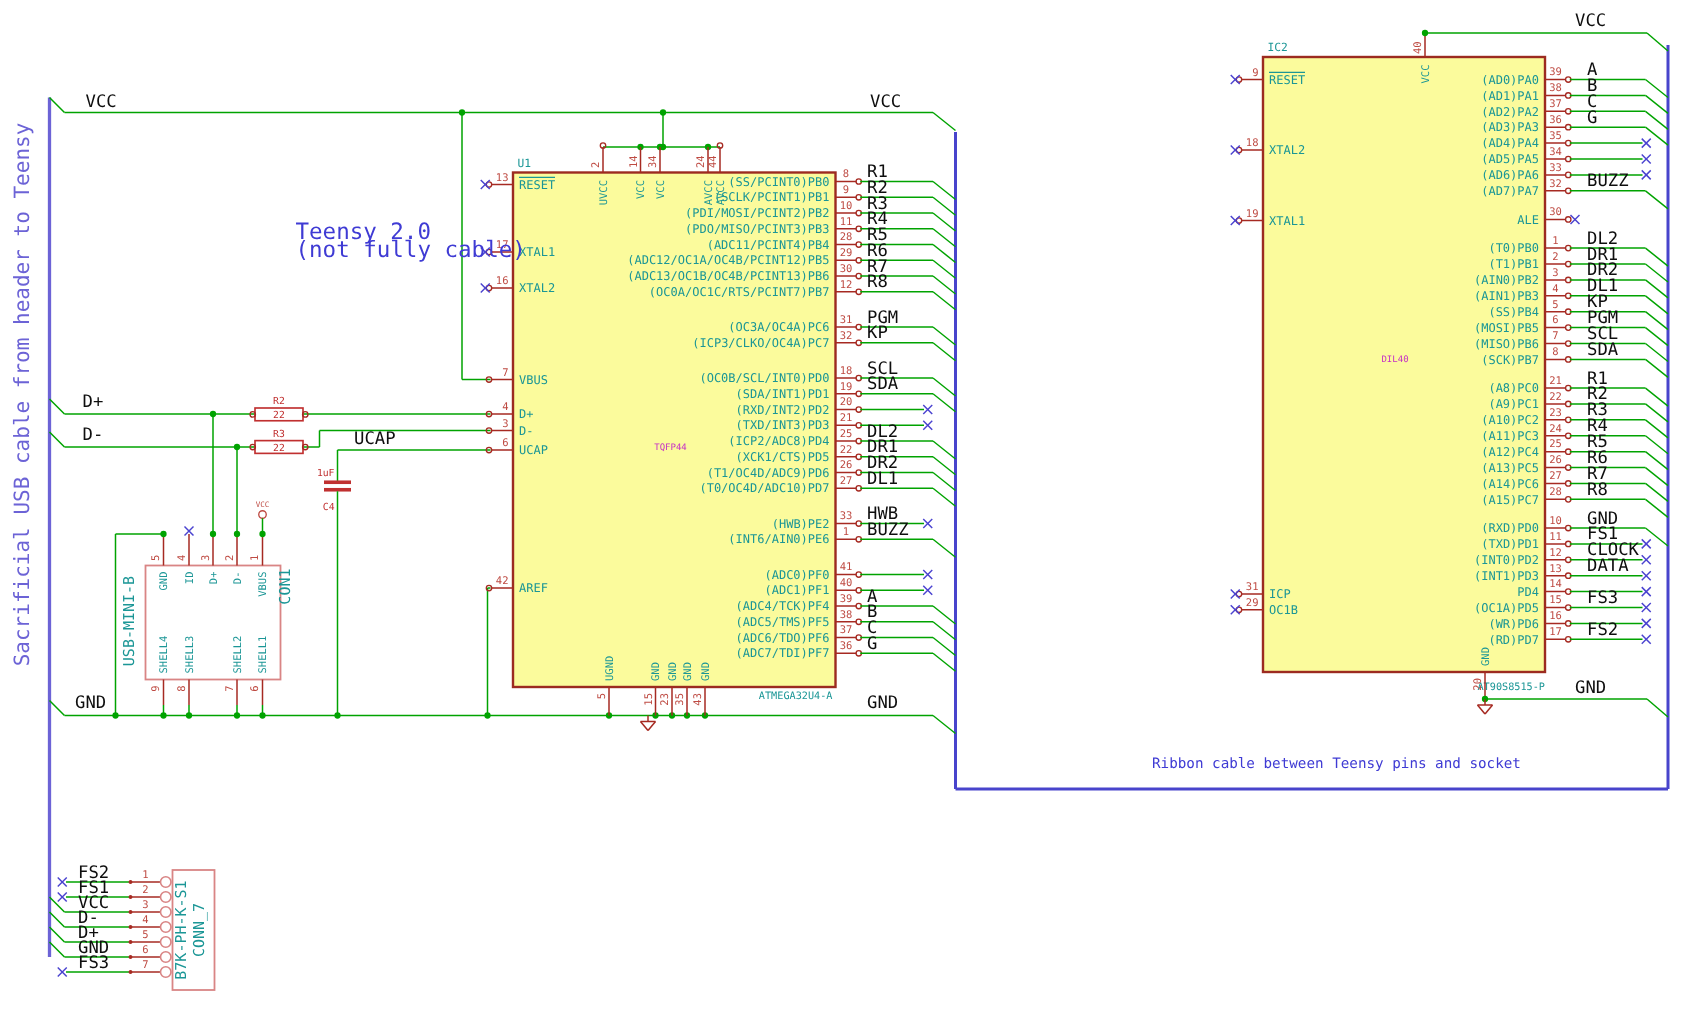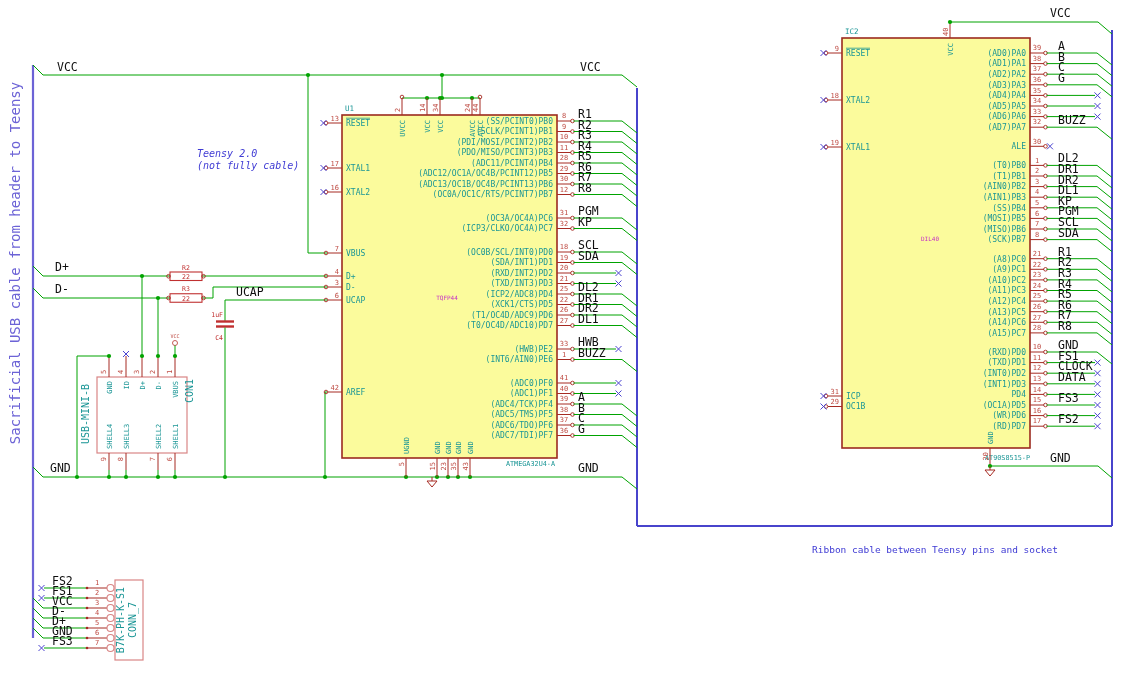--- a/index.html
+++ b/index.html
@@ -3,22 +3,22 @@
 <meta charset="utf-8">
 <style>
   html,body{margin:0;padding:0;background:#fff;}
   #stage{position:relative;width:1131px;height:690px;background:#fff;overflow:hidden;
          font-family:"DejaVu Sans Mono",monospace;}
   #schematic{position:absolute;left:0;top:0;}
   #schematic text{font-family:"DejaVu Sans Mono",monospace;}
   .note{position:absolute;white-space:pre;}
   .note-side{left:15px;top:263px;transform:translate(-50%,-50%) rotate(-90deg);
              font-size:14px;color:#6C63D6;}
-  .note-teensy{left:197px;top:148px;font-size:10px;line-height:12px;color:#3F3BD4;font-style:italic;}
-  .note-ribbon{left:812px;top:504px;font-size:9.5px;color:#3F3BD4;margin-top:40px;}
+  .note-teensy{left:197px;top:148px;font-size:15px;line-height:12px;color:#3F3BD4;}
+  .note-ribbon{left:768px;top:504px;font-size:9.5px;color:#3F3BD4;}
 </style>
 </head>
 <body>
 
 <div id="stage">
   <svg id="schematic" width="1131" height="690" viewBox="0 0 1131 690">
       <line x1="33" y1="65" x2="33" y2="638" stroke="#6C63D6" stroke-width="2.2"></line>
       <line x1="637" y1="88" x2="637" y2="526" stroke="#4844CC" stroke-width="2"></line>
       <line x1="637" y1="526" x2="1112" y2="526" stroke="#4844CC" stroke-width="2"></line>
       <line x1="1112" y1="30" x2="1112" y2="526" stroke="#4844CC" stroke-width="2"></line>

